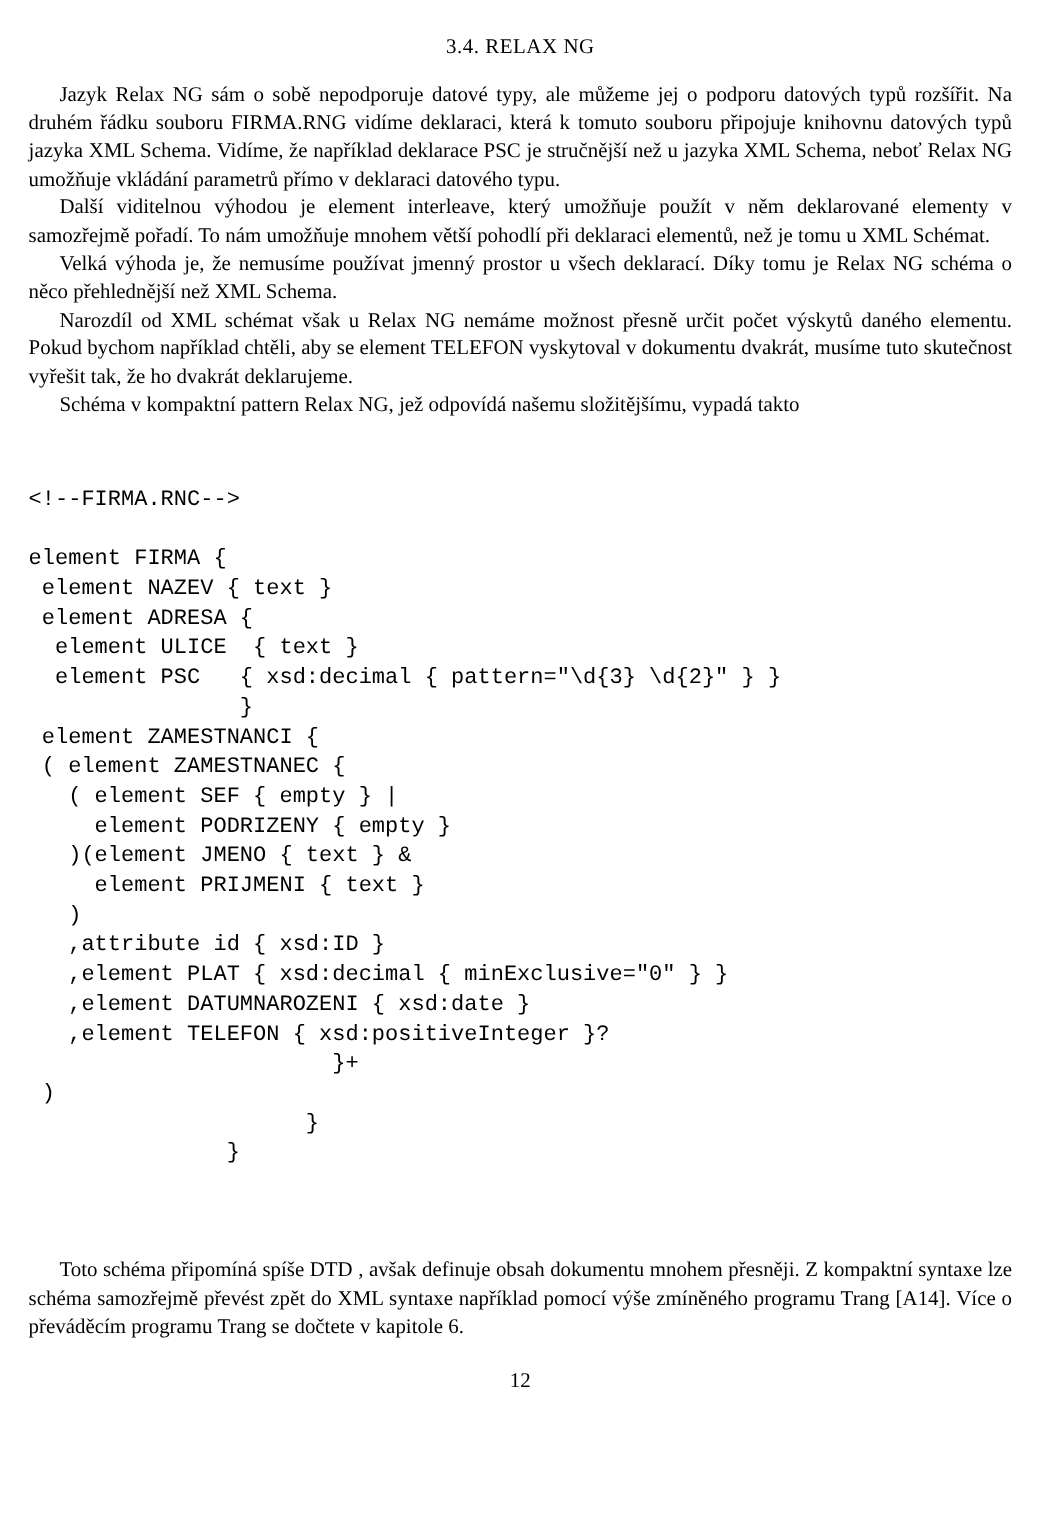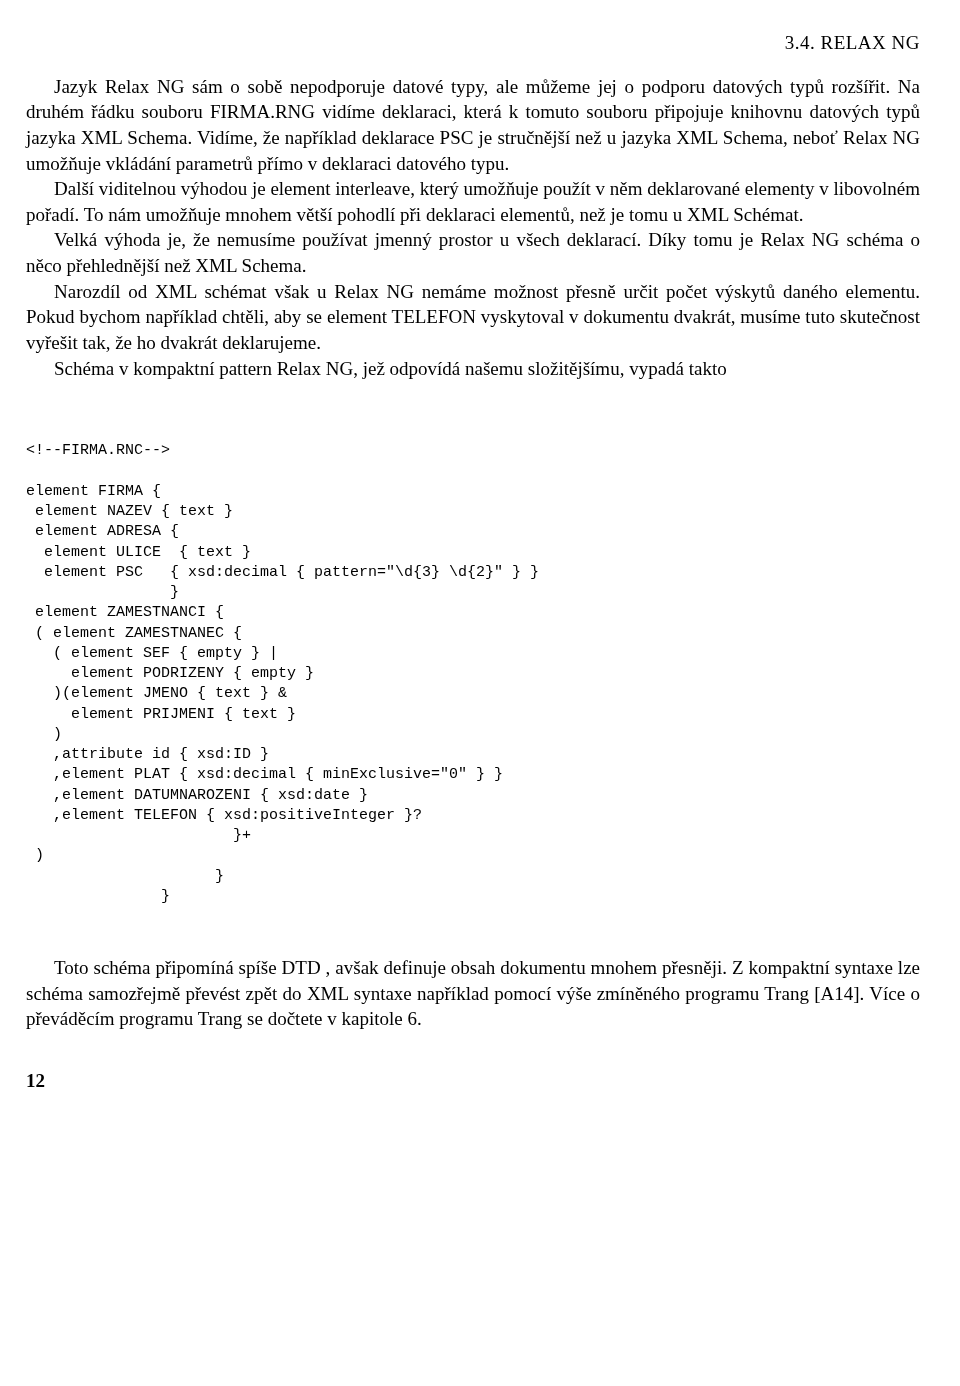--- a/index.html
+++ b/index.html
@@ -7,55 +7,54 @@
     font-size: 19px;
     line-height: 1.35;
     color: #000;
     background: #fff;
     margin: 0;
     padding: 30px 40px 30px 26px;
     width: 960px;
     box-sizing: border-box;
   }
   .header {
-    text-align: right;
+    text-align: center;
     font-size: 19px;
     margin-bottom: 18px;
     letter-spacing: 0.5px;
   }
   .para {
     text-align: justify;
     margin: 0;
   }
   .para .indent {
     display: inline-block;
     width: 28px;
   }
   .code-block {
     font-family: "Courier New", Courier, monospace;
-    font-size: 15px;
+    font-size: 20px;
     white-space: pre;
     line-height: 1.35;
-    margin: 60px 0 48px 0;
+    margin: 60px 0 80px 0;
   }
   .pagenum {
-    text-align: left;
+    text-align: center;
     font-size: 19px;
-    margin-top: 36px;
-    font-weight: bold;
+    margin-top: 24px;
   }
 </style>
 </head>
 <body>
 
 <div class="header">3.4. RELAX NG</div>
 
 <p class="para"><span class="indent"></span><span>Jazyk Relax NG sám o sobě nepodporuje datové typy, ale můžeme jej o podporu dato­vých typů rozšířit. Na druhém řádku souboru FIRMA.RNG vidíme deklaraci, která k tomuto souboru připojuje knihovnu datových typů jazyka XML Schema. Vidíme, že například de­klarace PSC je stručnější než u jazyka XML Schema, neboť Relax NG umožňuje vkládání parametrů přímo v deklaraci datového typu.</span></p>
 
-<p class="para"><span class="indent"></span><span>Další viditelnou výhodou je element interleave, který umožňuje použít v něm deklaro­vané elementy v libovolném pořadí. To nám umožňuje mnohem větší pohodlí při deklaraci elementů, než je tomu u XML Schémat.</span></p>
+<p class="para"><span class="indent"></span><span>Další viditelnou výhodou je element interleave, který umožňuje použít v něm deklaro­vané elementy v samozřejmě pořadí. To nám umožňuje mnohem větší pohodlí při deklaraci elementů, než je tomu u XML Schémat.</span></p>
 
 <p class="para"><span class="indent"></span><span>Velká výhoda je, že nemusíme používat jmenný prostor u všech deklarací. Díky tomu je Relax NG schéma o něco přehlednější než XML Schema.</span></p>
 
 <p class="para"><span class="indent"></span><span>Narozdíl od XML schémat však u Relax NG nemáme možnost přesně určit počet výskytů daného elementu. Pokud bychom například chtěli, aby se element TELEFON vyskytoval v dokumentu dvakrát, musíme tuto skutečnost vyřešit tak, že ho dvakrát deklarujeme.</span></p>
 
 <p class="para"><span class="indent"></span><span>Schéma v kompaktní pattern Relax NG, jež odpovídá našemu složitějšímu, vypadá takto</span></p>
 
 <div class="code-block">&lt;!--FIRMA.RNC--&gt;
 
 element FIRMA {

